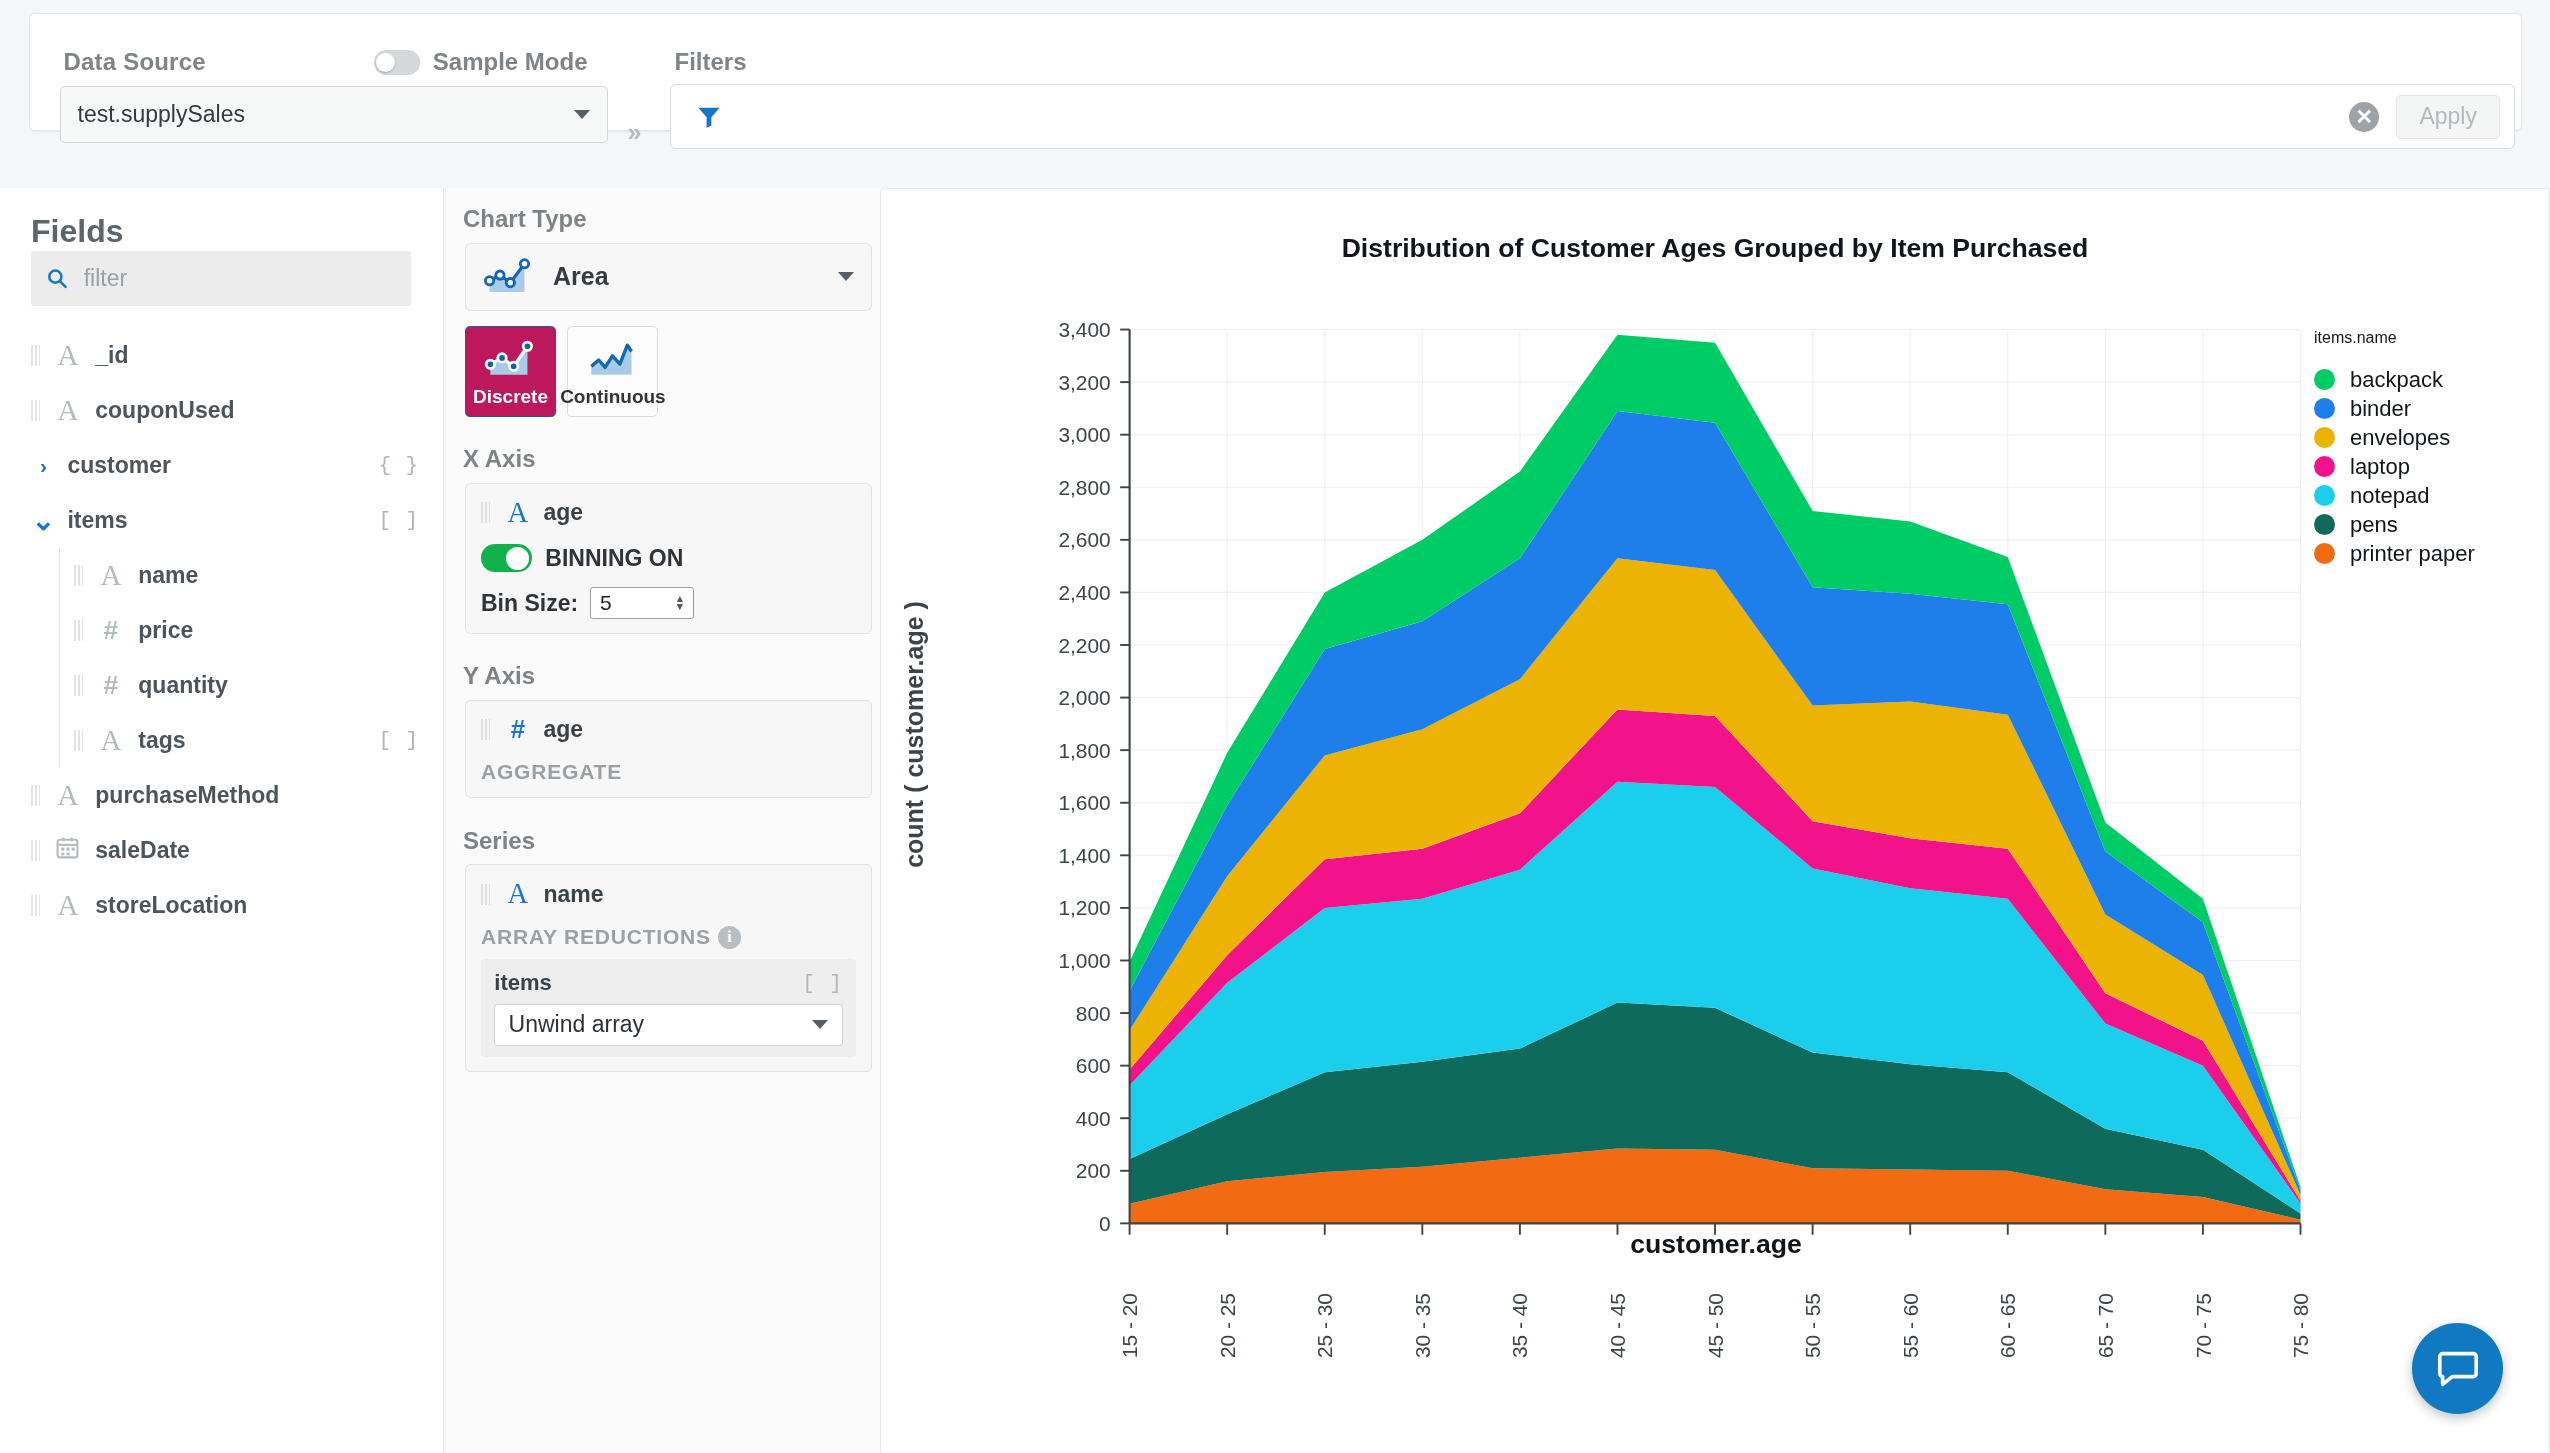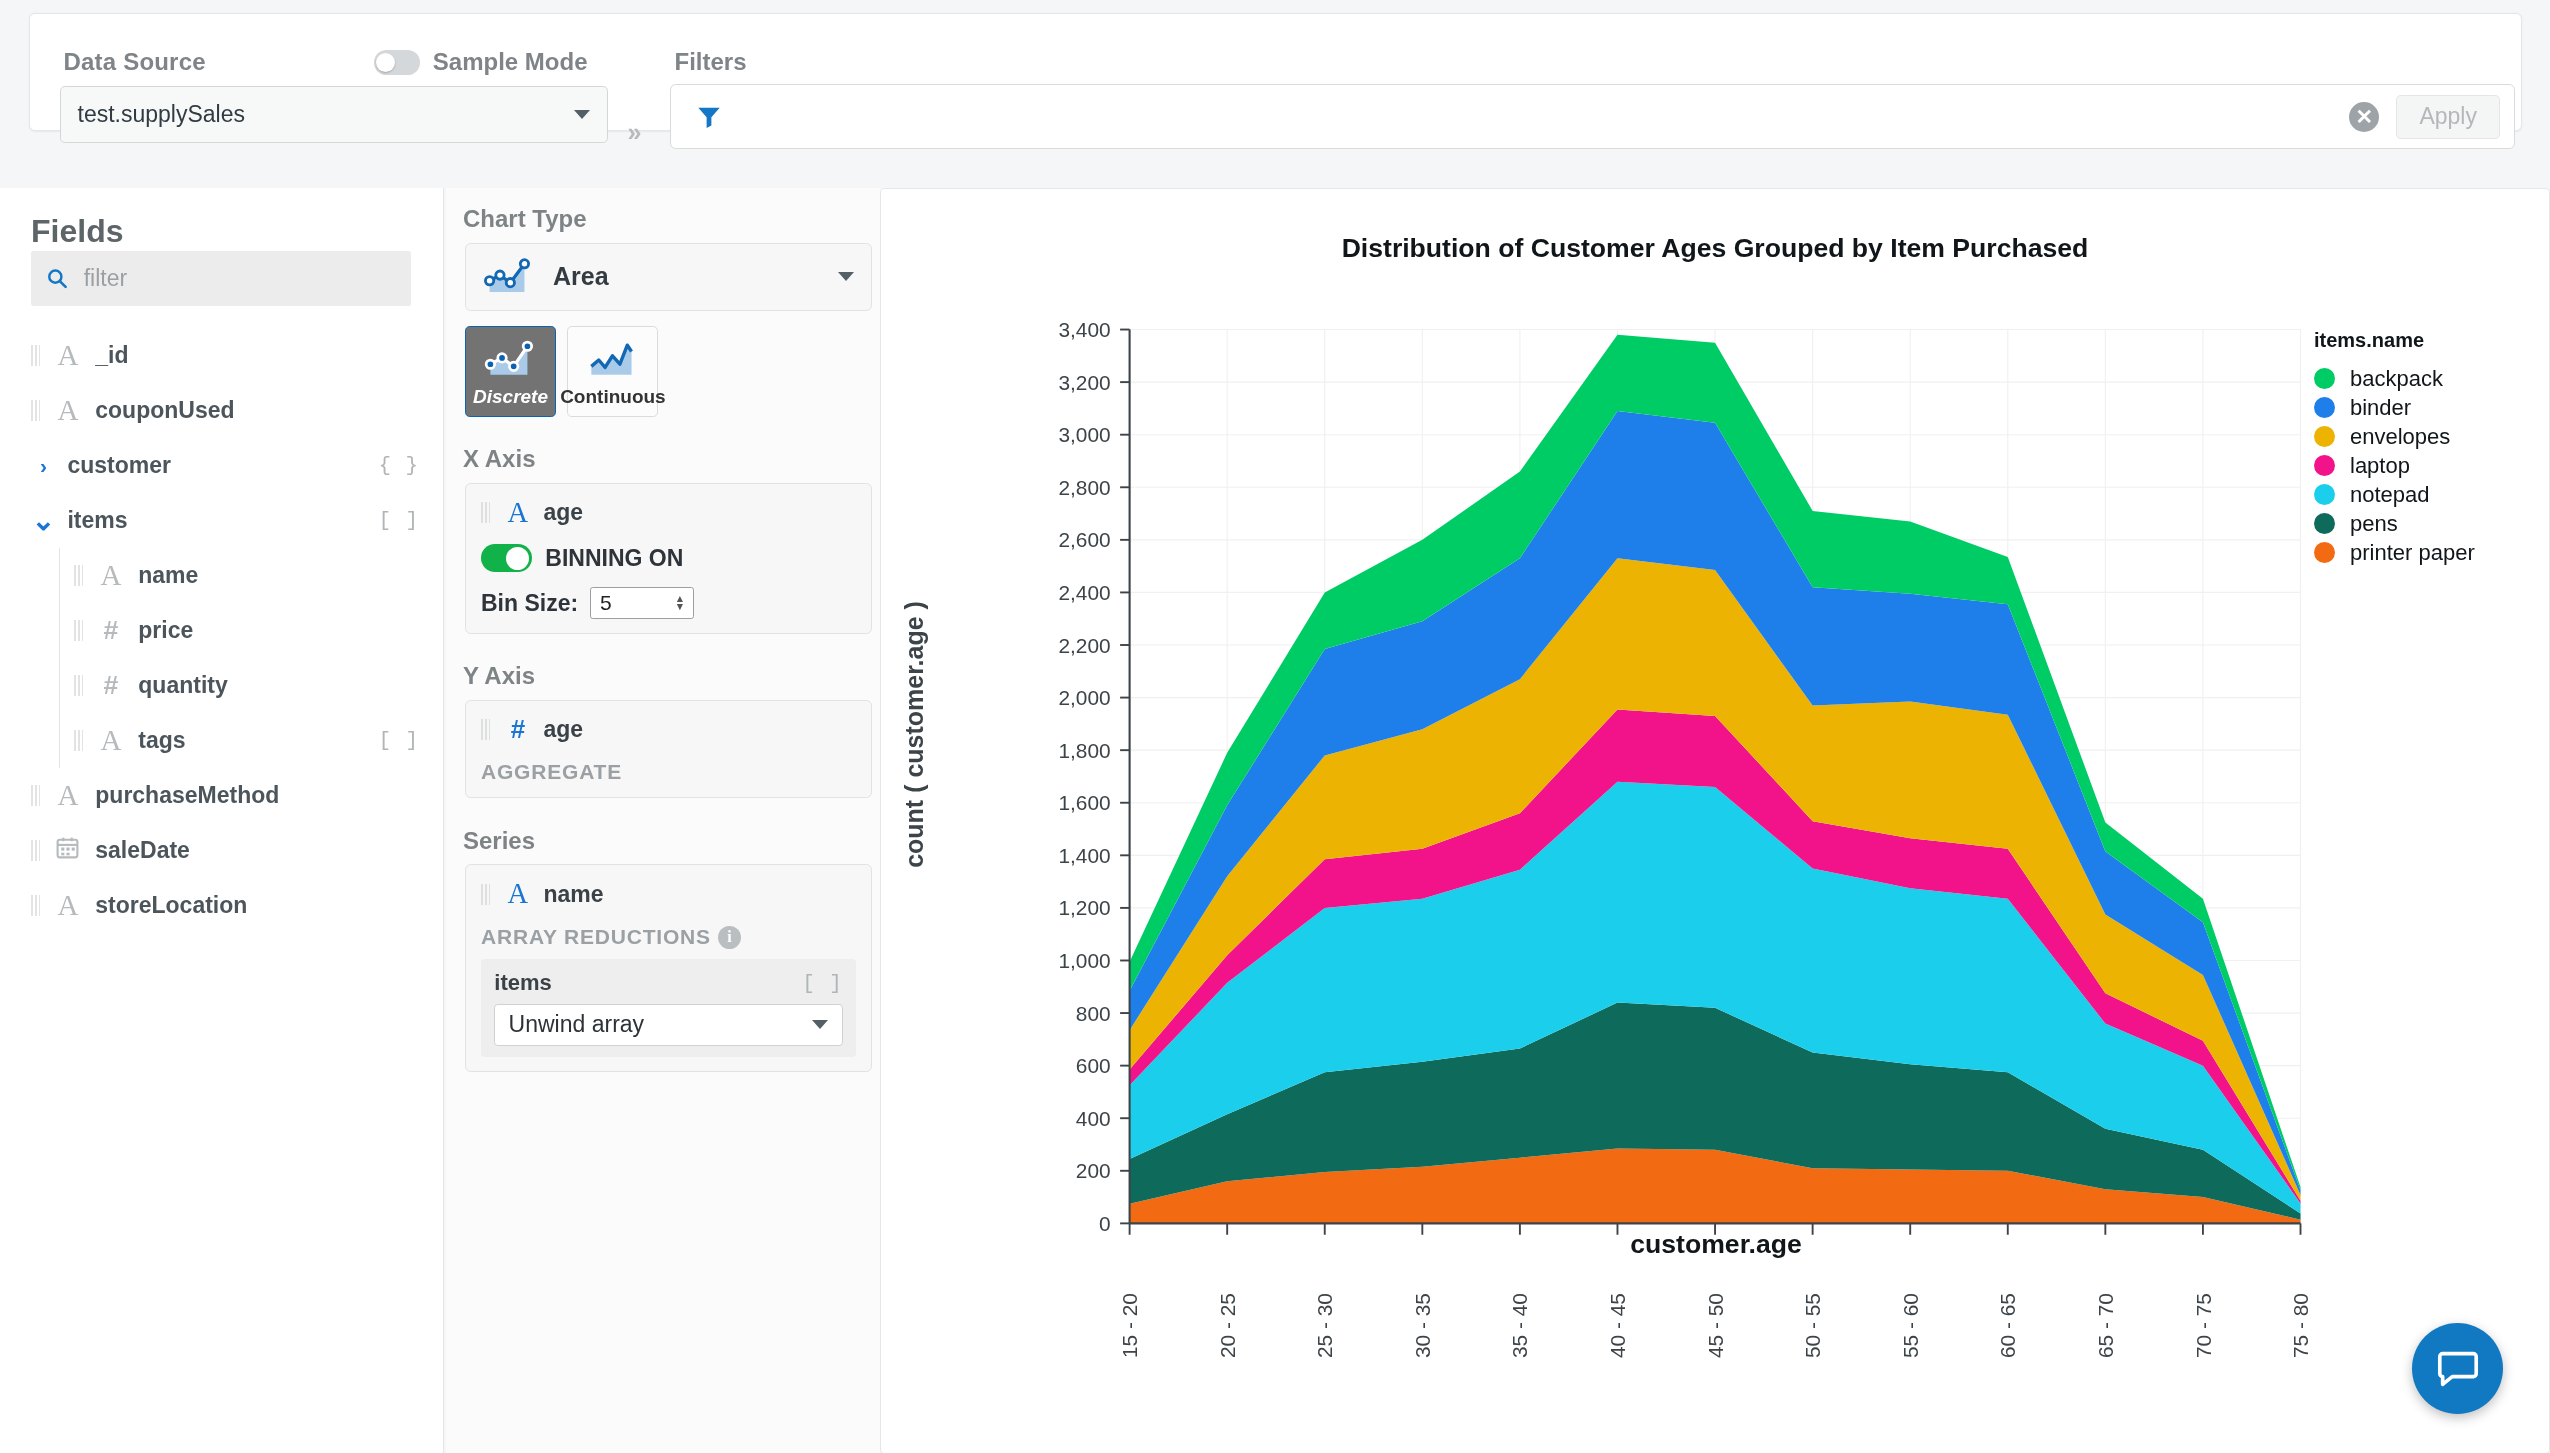--- a/index.html
+++ b/index.html
@@ -99,21 +99,21 @@
     margin:0 19px; height:68px; background:#f7f7f7; border:0.9px solid #e0e2e4; border-radius:5.7px;
     display:flex; align-items:center; padding:0 17px; cursor:pointer;
   }
   .ct-select .ctlabel { font-size:25px; color:#343c42; font-weight:bold; margin-left:21px; flex:1; }
   .dc-row { display:flex; gap:11.4px; margin:15px 0 0 19px; }
   .dc-btn {
     width:91px; height:91px; border-radius:4.7px; border:0.9px solid #d9dcde; background:#fcfcfc;
     display:flex; flex-direction:column; align-items:center; justify-content:flex-end;
     padding-bottom:7.6px; cursor:pointer;
   }
-  .dc-btn.active { background:#737373; border-color:#0a62b0;font-style:italic; }
+  .dc-btn.active { background:#be185d; border-color:#0a62b0; }
   .dc-btn span { font-size:19px; font-weight:bold; color:#333; margin-top:3.8px; }
   .dc-btn.active span { color:#fff; }
 
   .chip-row { display:flex; align-items:center; }
   .chip-name { font-size:23px; font-weight:bold; color:#3a4248; }
   .chip-ico { font-family:"Liberation Serif", serif; font-size:28.5px; color:#1a76d2; width:32px; text-align:center; margin-right:9.5px; }
   .chip-ico.hash { font-family:"Liberation Sans", sans-serif; font-weight:bold; font-size:26px; }
 
   .bin-row { display:flex; align-items:center; margin-top:15px; gap:13.3px; }
   .bin-toggle { width:51px; height:28.5px; border-radius:14.2px; background:#12b24a; position:relative; cursor:pointer; }
@@ -142,21 +142,21 @@
     background:#fff; border:0.9px solid #e4e6e8; border-radius:3.8px;
   }
   .chart-title { text-align:center; font-size:26.6px; font-weight:bold; color:#10161a; margin-top:44px; }
   .plot-wrap { position:absolute; left:0; top:0; width:1670px; height:1266px; }
   .ylab {
     position:absolute; left:-204px; top:531px; width:474px; text-align:center;
     transform:rotate(-90deg); font-size:25px; font-weight:bold; color:#3c4449;
   }
   .xlab { position:absolute; left:0; top:1040px; width:1670px; text-align:center; font-size:26.6px; font-weight:bold; color:#10161a; }
   .legend { position:absolute; left:1433px; top:140px; }
-  .legend-title { font-size:20px; font-weight:bold; color:#10161a; margin-bottom:12px; }
+  .legend-title { font-size:16px; font-weight:normal; color:#10161a; margin-bottom:18px; }
   .legend-item { display:flex; align-items:center; height:29px; }
   .legend-dot { width:21px; height:21px; border-radius:50%; margin-right:15px; flex:0 0 auto; }
   .legend-label { font-size:22px; color:#10161a; }
   .tick-lbl { font-size:22px; fill:#3c4449; font-family:"Liberation Sans", sans-serif; }
   .xtick-lbl { font-size:22px; fill:#3c4449; font-family:"Liberation Sans", sans-serif; }
 
   
   .chat-fab {
     position:absolute; right:47px; bottom:40px; width:91px; height:91px; border-radius:50%;
     background:#1179c2; display:flex; align-items:center; justify-content:center;

